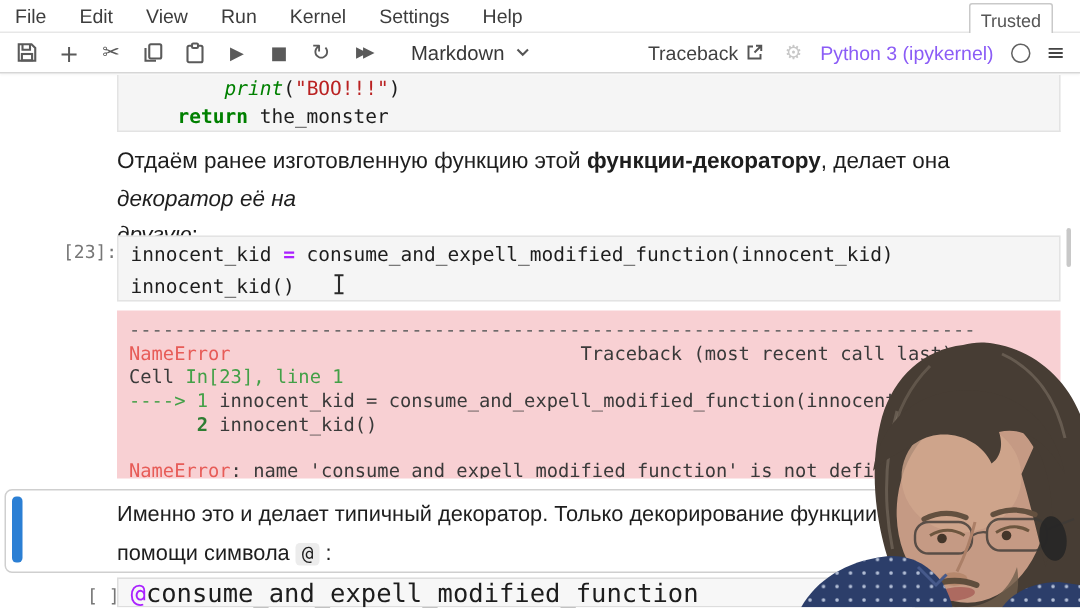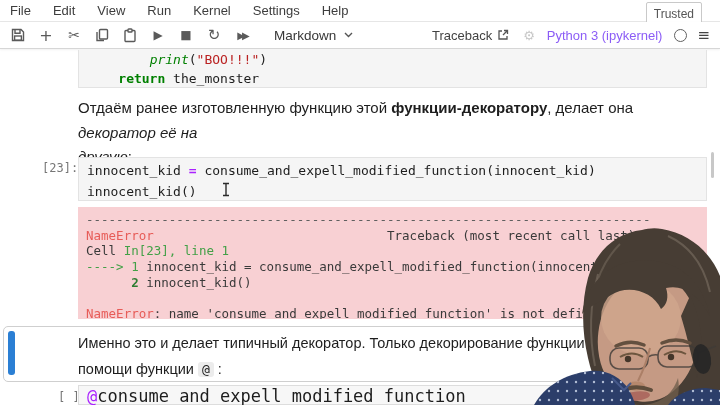--- a/index.html
+++ b/index.html
@@ -143,21 +143,21 @@
     <pre class="code"><span style="color: rgb(67, 160, 71);">----&gt; 1</span><span> innocent_kid = consume_and_expell_modified_function(innocent_kid)</span></pre>
     <pre class="code"><span>      </span><span style="color: rgb(46, 125, 50); font-weight: bold;">2</span><span> innocent_kid()</span></pre>
     <pre class="code">&nbsp;</pre>
     <pre class="code"><span style="color: rgb(231, 92, 88);">NameError</span><span>: name 'consume_and_expell_modified_function' is not defined</span></pre>
   </div>
 
   <div class="mdcell"></div>
   <div class="bluebar"></div>
   <div class="md2">
     <div><span>Именно это и делает типичный декоратор. Только декорирование функции луч</span></div>
-    <div><span>помощи функции </span><span class="inline-code">@</span><span> :</span></div>
+    <div><span>помощи символа </span><span class="inline-code">@</span><span> :</span></div>
   </div>
 
   <div class="prompt code" style="left:38px;top:390px;">[ ]:</div>
   <div class="cell-input innext">
     <pre class="code"><span style="color: rgb(170, 34, 255);">@</span><span>consume_and_expell_modified_function</span></pre>
   </div>
 
   <div class="scrollthumb"></div>
 
   <svg class="ibeam" width="10" height="15" viewBox="0 0 10 15" fill="none" stroke="#2b2b2b" stroke-width="1.4">

